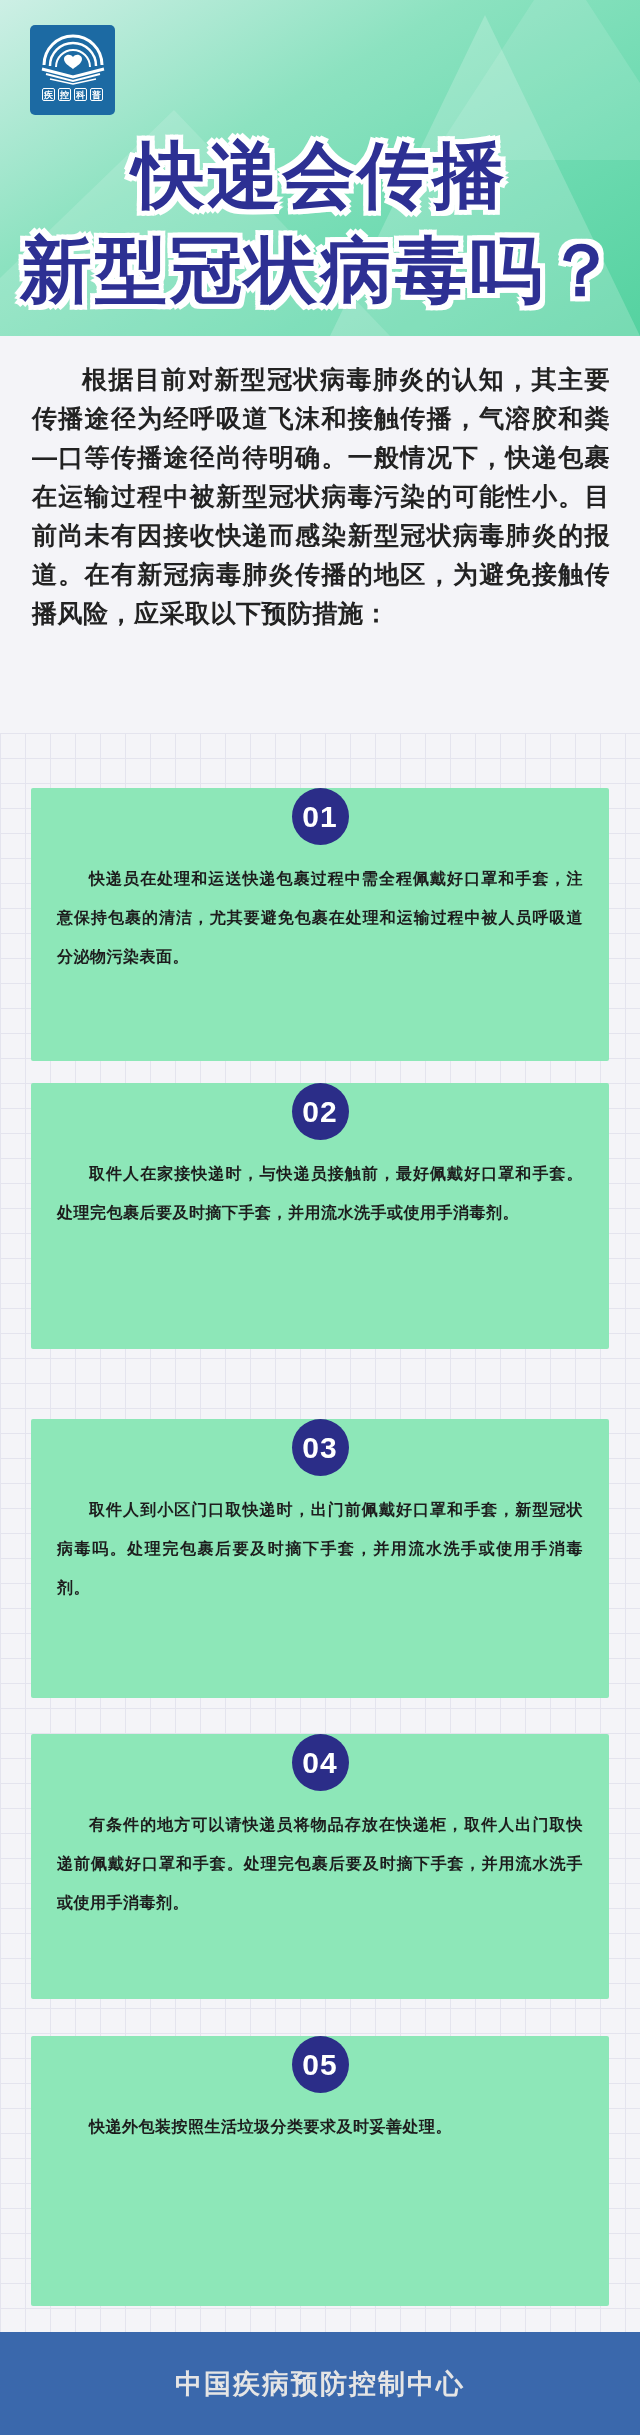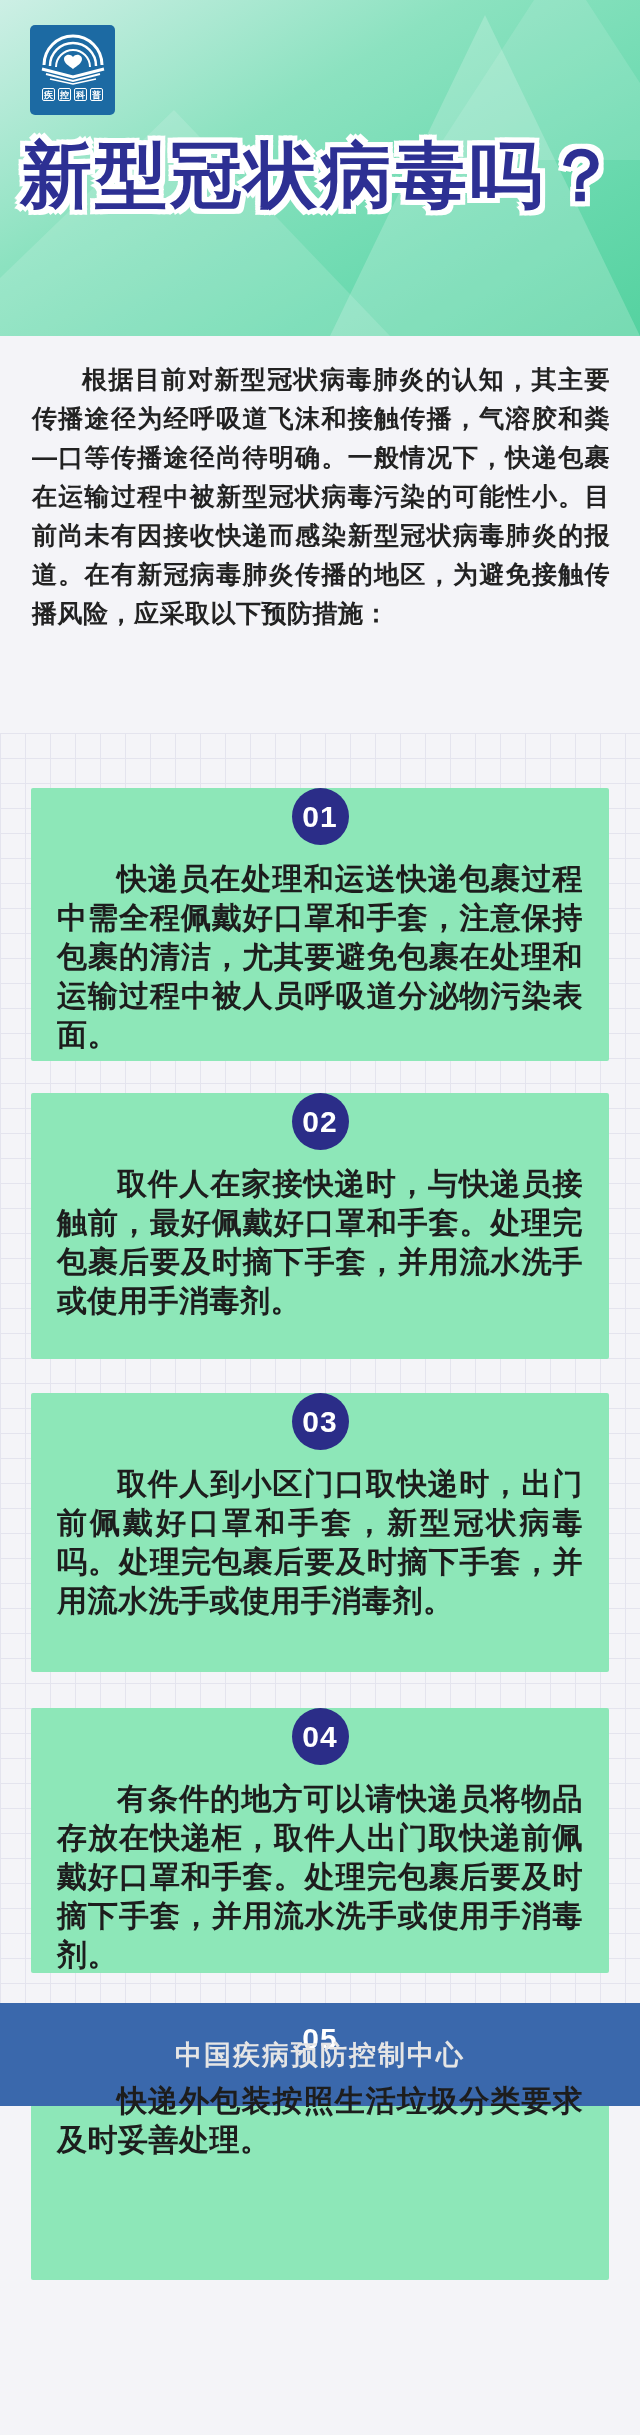--- a/index.html
+++ b/index.html
@@ -99,57 +99,57 @@
     color: #222222;
     font-weight: 600;
     text-indent: 2em;
     text-align: justify;
     letter-spacing: 0.5px;
   }
 
   
   .tips {
     width: 640px;
-    height: 1270px;
+    height: 1599px;
     background-color: #f4f4f8;
     background-image:
       linear-gradient(#e4e4ee 1px, transparent 1px),
       linear-gradient(90deg, #e4e4ee 1px, transparent 1px);
     background-size: 25px 25px;
     padding-top: 40px;
   }
   .card {
     width: 578px;
     margin: 0 auto;
     background: #8de7b8;
     border-radius: 2px;
   }
   .card-1 { height: 273px; }
-  .card-2 { height: 266px; margin-top: 32px; }
-  .card-3 { height: 279px; margin-top: 34px; }
+  .card-2 { height: 266px; margin-top: 22px; }
+  .card-3 { height: 279px; margin-top: 70px; }
   .card-4 { height: 265px; margin-top: 36px; }
   .card-5 { height: 270px; margin-top: 37px; }
 
   .badge {
     width: 57px; height: 57px;
     margin: 15px auto 0 auto;
     background: #2b2d88;
     border-radius: 50%;
     display: flex;
     align-items: center;
     justify-content: center;
     color: #ffffff;
     font-size: 30px;
     font-weight: bold;
     letter-spacing: 1px;
   }
   .card-text {
     margin-top: 14px;
     padding: 0 26px;
-    font-size: 30px;
+    font-size: 16px;
     line-height: 39px;
     color: #1d1d1d;
     font-weight: 600;
     text-indent: 2em;
     text-align: justify;
     letter-spacing: 0.5px;
   }
 
   
   .footer {
@@ -189,20 +189,21 @@
       </svg>
       <div class="logo-caption">
         <span>疾</span>
         <span>控</span>
         <span>科</span>
         <span>普</span>
       </div>
     </div>
 
     <div class="title">
+      <div class="title-line">快递会传播</div>
       <div class="title-line">新型冠状病毒吗？</div>
     </div>
   </div>
 
   <div class="intro">
     <p>根据目前对新型冠状病毒肺炎的认知，其主要传播途径为经呼吸道飞沫和接触传播，气溶胶和粪—口等传播途径尚待明确。一般情况下，快递包裹在运输过程中被新型冠状病毒污染的可能性小。目前尚未有因接收快递而感染新型冠状病毒肺炎的报道。在有新冠病毒肺炎传播的地区，为避免接触传播风险，应采取以下预防措施：</p>
   </div>
 
   <div class="tips">
 

